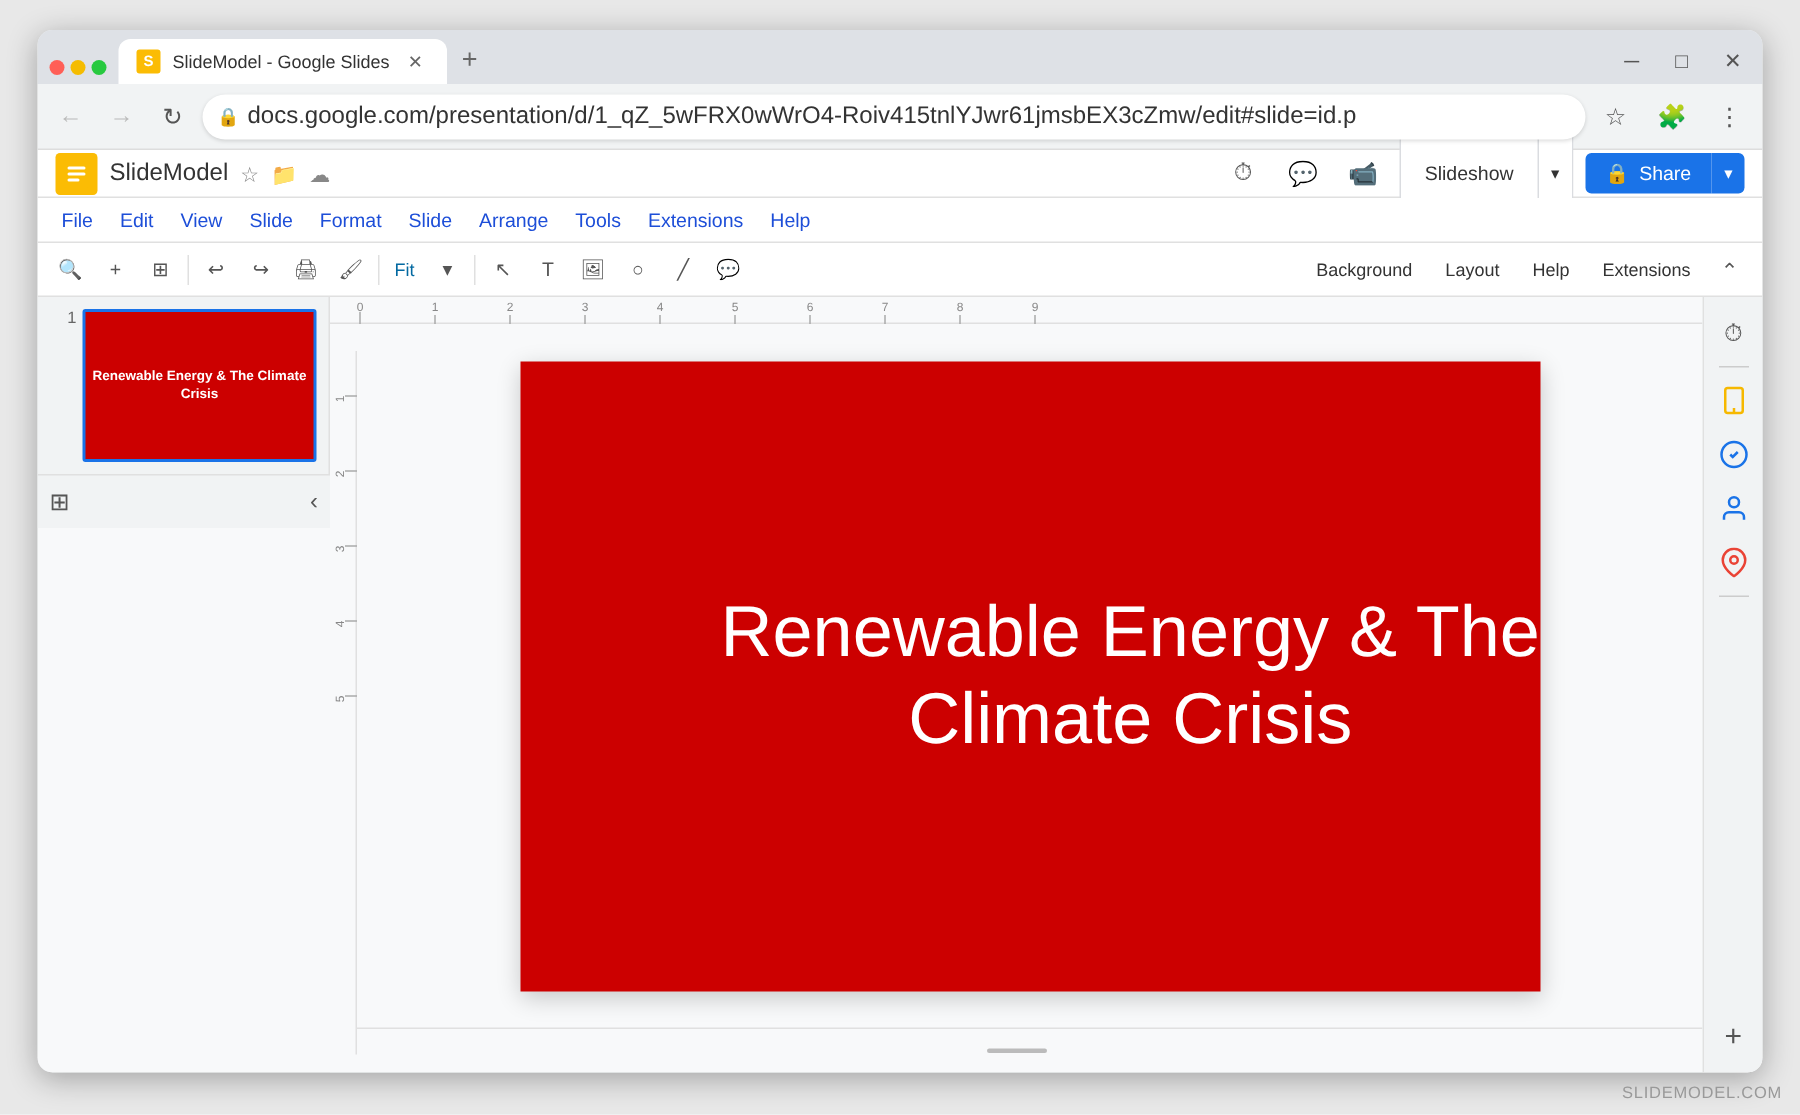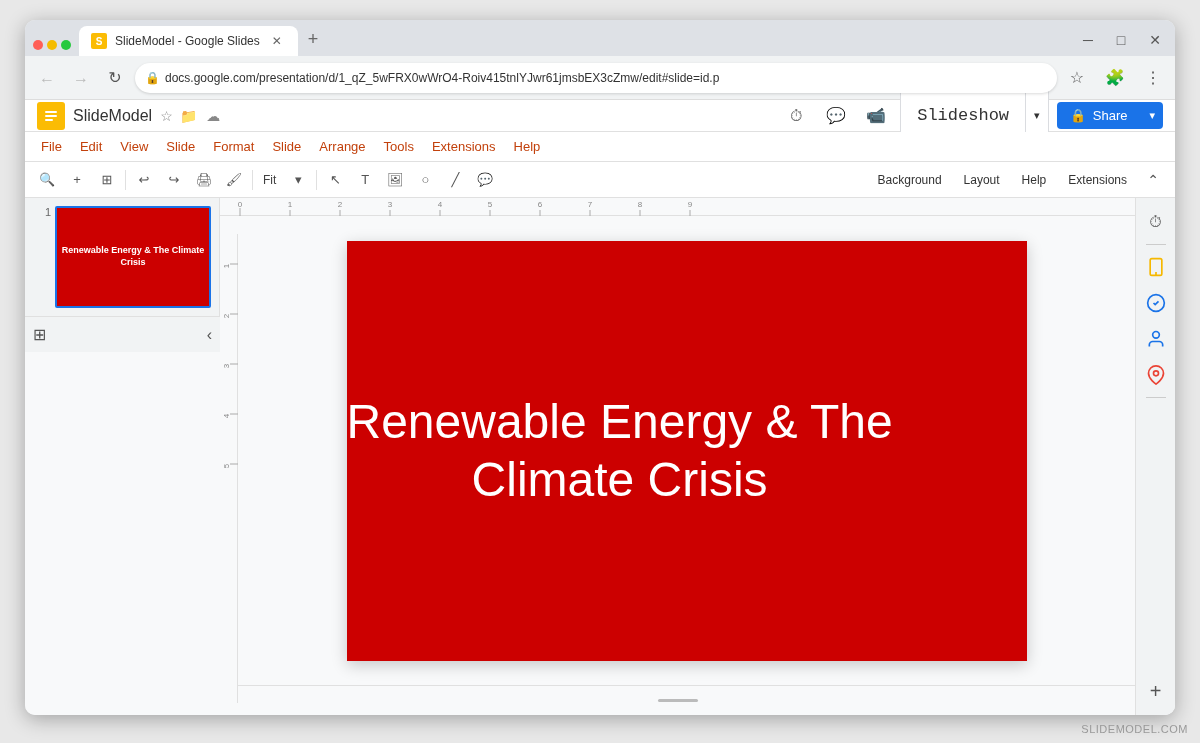--- a/index.html
+++ b/index.html
@@ -108,21 +108,21 @@
       display: flex; align-items: center; justify-content: center;
     }
     .nav-btn.disabled { color: #bbb; cursor: default; }
     .address-input {
       flex: 1;
       background: #fff;
       border: none;
       border-radius: 20px;
       height: 30px;
       padding: 0 12px 0 30px;
-      font-size: 12px;
+      font-size: 16px;
       color: #333;
       outline: none;
       box-shadow: 0 1px 3px rgba(0,0,0,0.15);
       position: relative;
     }
     .address-wrapper {
       flex: 1;
       position: relative;
       display: flex;
       align-items: center;
@@ -184,25 +184,24 @@
       color: #555; font-size: 16px;
       width: 32px; height: 32px;
       display: flex; align-items: center; justify-content: center;
       border-radius: 50%;
     }
     .slideshow-btn {
       background: #fff;
       border: 1px solid #dadce0;
       border-radius: 4px 0 0 4px;
       padding: 20px 16px;
-      font-size: 17px;
+      font-size: 13px;
       cursor: pointer;
       color: #333;
       font-weight: 500;
-      font-family: Liberation Mono, monospace;
     }
     .slideshow-dropdown {
       background: #fff;
       border: 1px solid #dadce0;
       border-left: none;
       border-radius: 0 4px 4px 0;
       padding: 6px 8px;
       font-size: 11px;
       cursor: pointer;
       color: #333;
@@ -234,21 +233,21 @@
       height: 30px;
       display: flex;
       align-items: center;
       padding: 0 8px;
       gap: 2px;
       border-bottom: 1px solid #e0e0e0;
     }
     .menu-item {
       background: none; border: none; cursor: pointer;
       font-size: 13px;
-      color: #c2410c;
+      color: #1d4ed8;
       padding: 3px 8px;
       border-radius: 3px;
     }
 
     
     .toolbar {
       background: #fff;
       height: 36px;
       display: flex;
       align-items: center;
@@ -263,21 +262,21 @@
       display: flex; align-items: center; justify-content: center;
       border-radius: 3px;
     }
     .tb-separator {
       width: 1px; height: 20px;
       background: #e0e0e0;
       margin: 0 2px;
     }
     .tb-zoom {
       font-size: 12px;
-      color: #404040;
+      color: #0369a1;
       padding: 2px 6px;
       border: none;
       cursor: pointer;
       border-radius: 3px;
       background: none;
     }
     .tb-spacer { flex: 1; }
     .bg-btn {
       background: none; border: none; cursor: pointer;
       font-size: 12px; color: #333;
@@ -375,21 +374,21 @@
       width: 100%;
       padding: 20px 30px 20px 30px;
       background: #f8f9fa;
     }
     .slide-canvas {
       background: #cc0000;
       width: 680px;
       height: 420px;
       display: flex;
       align-items: center;
-      justify-content: flex-start;
+      justify-content: flex-end;
       box-shadow: 0 4px 15px rgba(0,0,0,0.2);
     }
     .slide-main-text {
       color: white;
       font-size: 48px;
       font-weight: 400;
       text-align: center;
       line-height: 1.2;
       font-family: 'Arial', sans-serif;
     }

